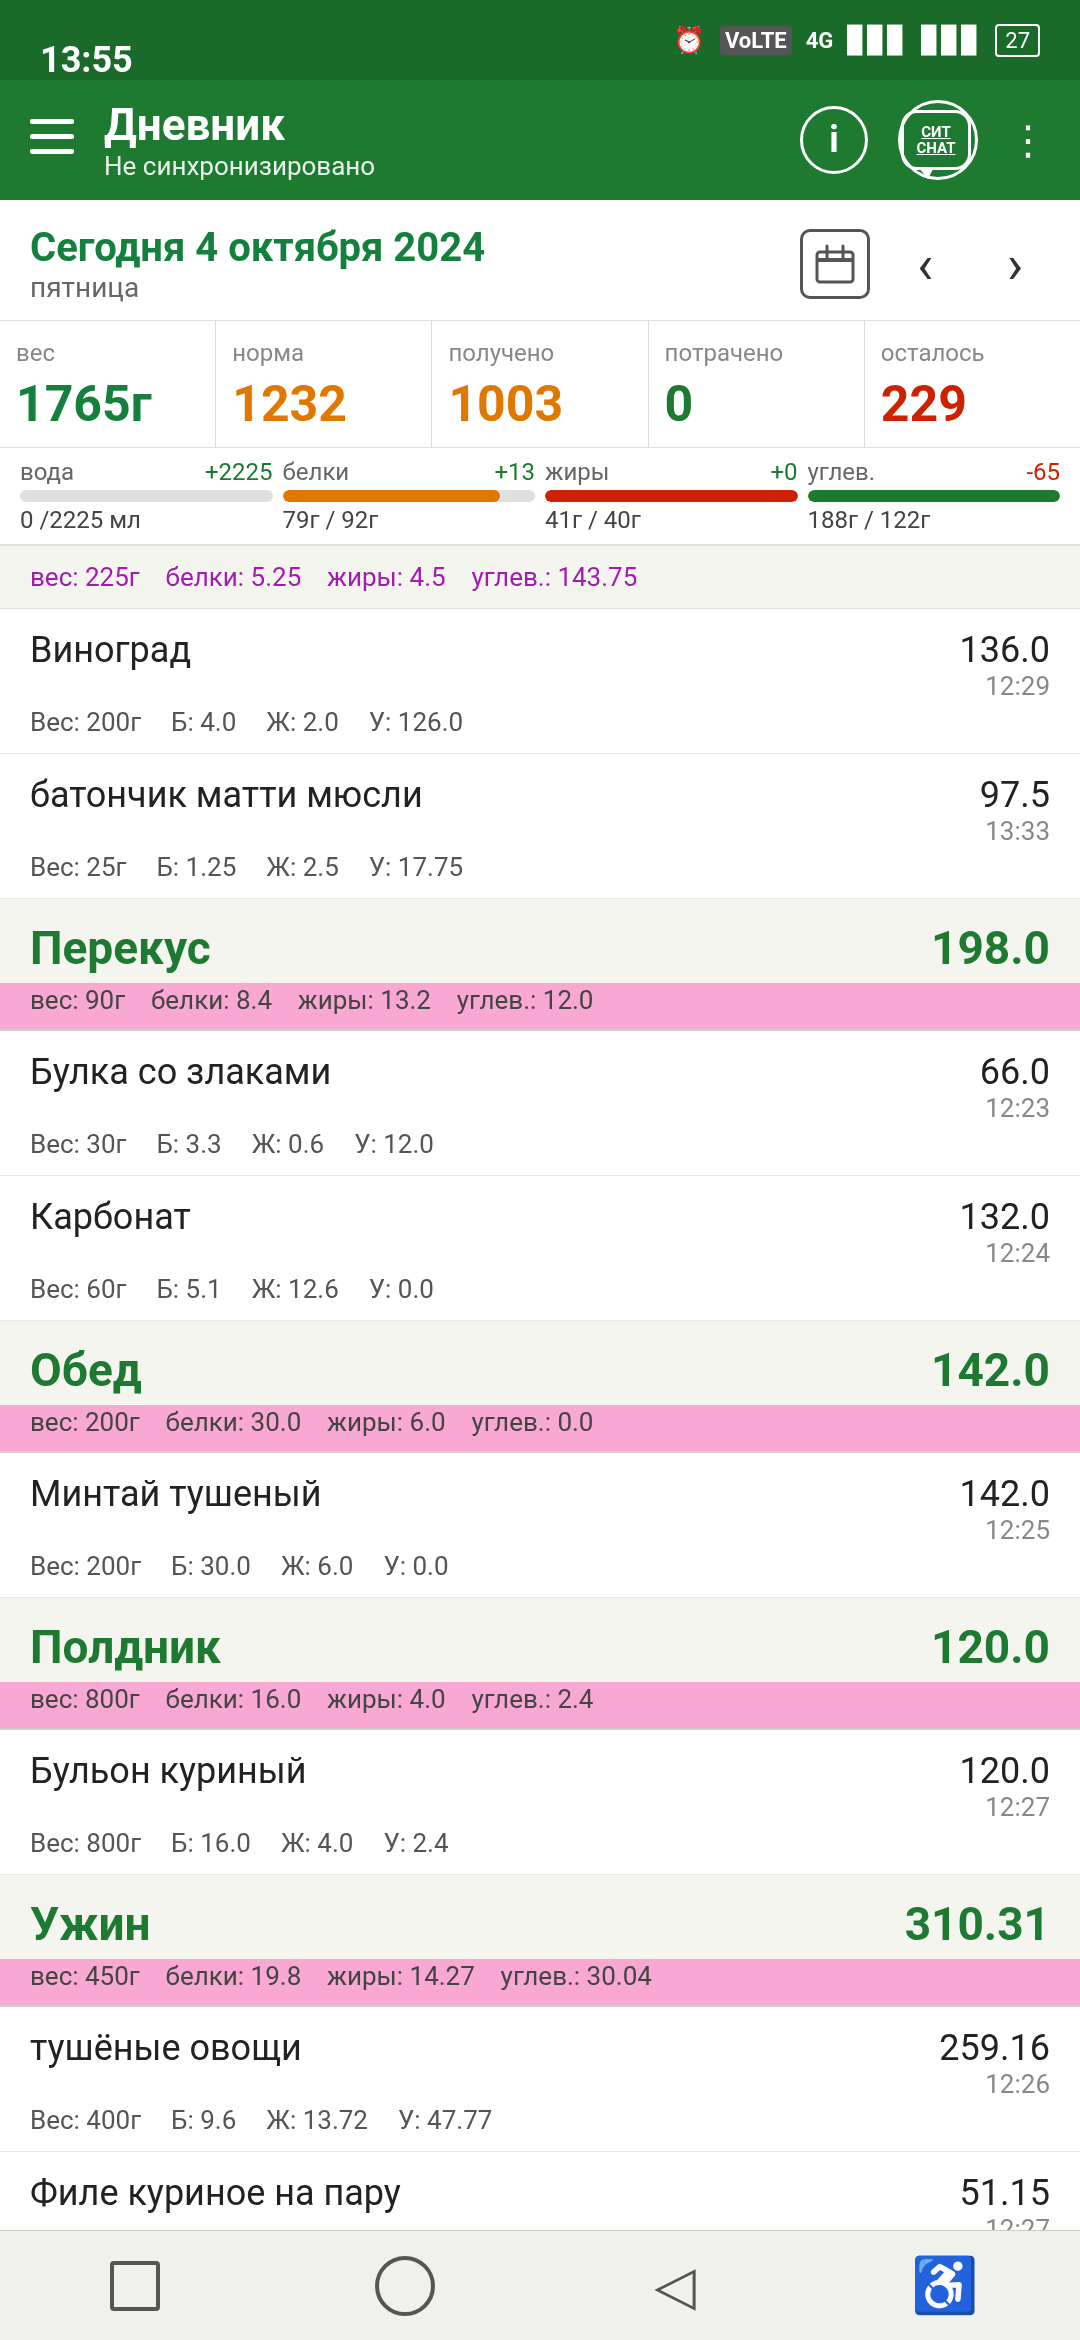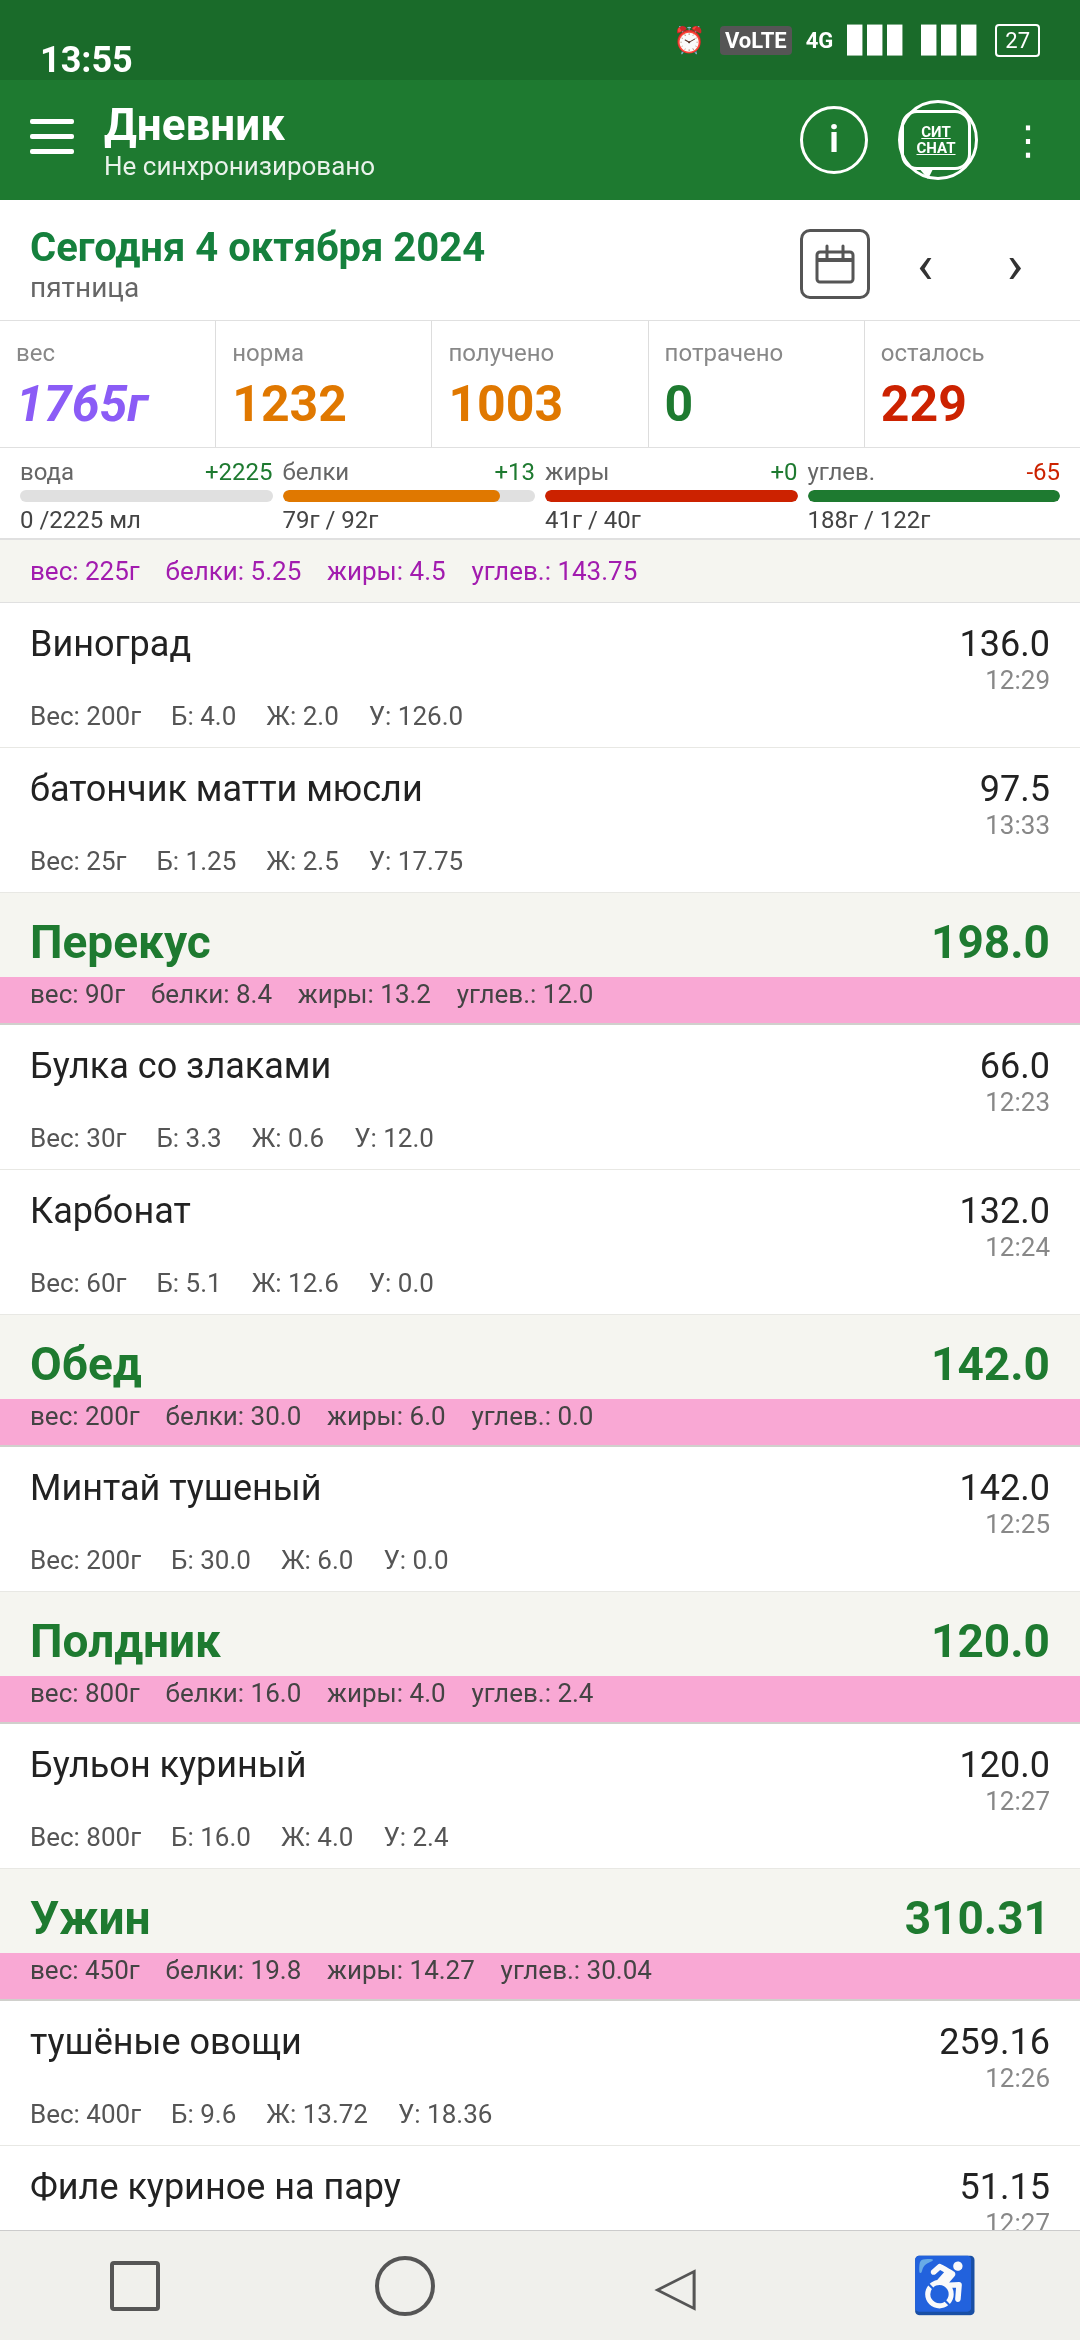--- a/index.html
+++ b/index.html
@@ -104,32 +104,32 @@
     }
     .stat-cell {
       flex: 1;
       padding: 18px 16px 14px;
       border-right: 1px solid #ddd;
       text-align: left;
     }
     .stat-cell:last-child { border-right: none; }
     .stat-label { font-size: 24px; color: #888; margin-bottom: 8px; }
     .stat-value { font-size: 50px; font-weight: bold; }
-    .stat-value.gray { color: #8b5cf6; font-style: italic; }
+    .stat-value.gray { color: #15803d; }
     .stat-value.orange { color: #e07800; }
     .stat-value.green { color: #1e7a30; }
     .stat-value.red { color: #cc2200; }
 
     .nutrients-section {
       background: white;
       border-bottom: 2px solid #e0e0e0;
     }
     .nutrients-row {
       display: flex;
-      padding: 10px 20px 4px;
+      padding: 10px 20px 10px;
       gap: 10px;
     }
     .nutrient-item {
       flex: 1;
       display: flex;
       flex-direction: column;
     }
     .nutrient-label-row {
       display: flex;
       justify-content: space-between;
@@ -517,21 +517,21 @@
       <span class="food-name">тушёные овощи</span>
       <div class="food-cal-time">
         <span class="food-cal">259.16</span>
         <span class="food-time">12:26</span>
       </div>
     </div>
     <div class="food-item-row2">
       <span>Вес: 400г</span>
       <span>Б: 9.6</span>
       <span>Ж: 13.72</span>
-      <span>У: 18.36</span>
+      <span>У: 47.77</span>
     </div>
   </div>
 
   <div class="food-item">
     <div class="food-item-row1">
       <span class="food-name">Филе куриное на пару</span>
       <div class="food-cal-time">
         <span class="food-cal">51.15</span>
         <span class="food-time">12:27</span>
       </div>

